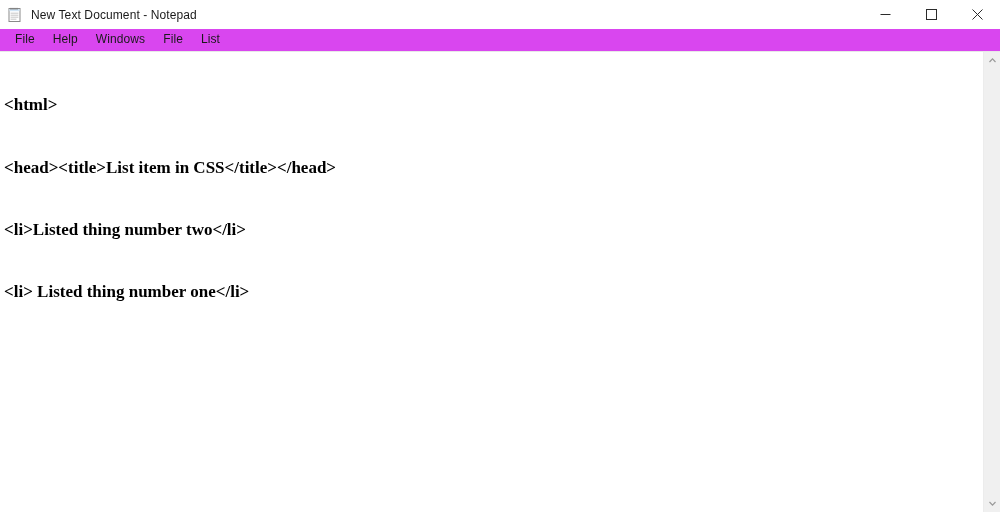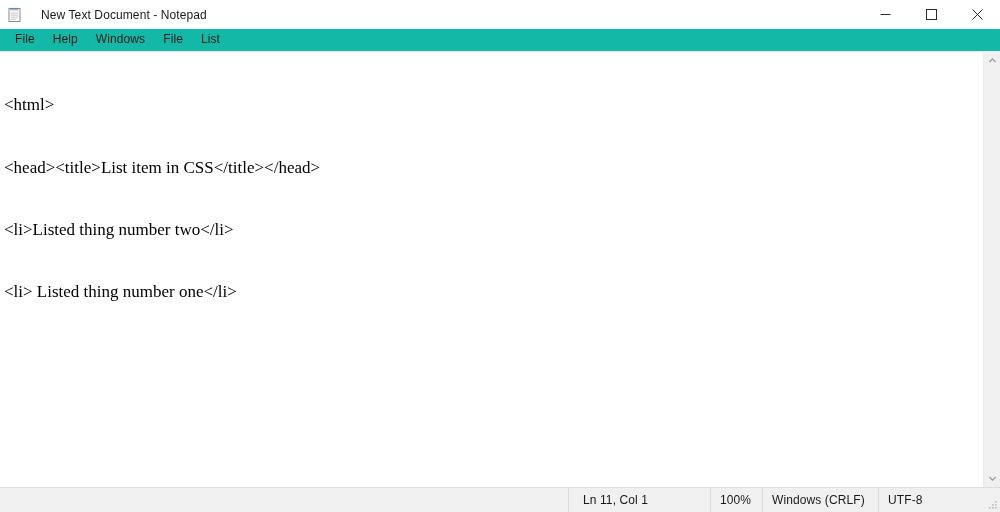--- a/index.html
+++ b/index.html
@@ -32,21 +32,21 @@
     min-height: 29px;
     background: #ffffff;
     display: flex;
     align-items: center;
     user-select: none;
   }
   .title-left {
     display: flex;
     align-items: center;
     padding-left: 7px;
-    gap: 18px;
+    gap: 8px;
     flex: 1;
     min-width: 0;
   }
   .app-icon {
     width: 16px;
     height: 16px;
     position: relative;
     flex-shrink: 0;
   }
   .app-icon svg { display: block; }
@@ -71,21 +71,21 @@
     background: transparent;
     border: none;
     padding: 0;
   }
   .win-btn svg { display: block; }
 
   
   .menubar {
     height: 22px;
     min-height: 22px;
-    background: #14b8a6;
+    background: #d946ef;
     display: flex;
     align-items: center;
     padding-left: 6px;
     user-select: none;
     border-bottom: 1px solid #e8e8e8;
   }
   .menu-item {
     font-size: 12px;
     color: #1a1a1a;
     padding: 2px 9px 3px 9px;
@@ -102,20 +102,21 @@
     min-height: 0;
     background: #ffffff;
   }
   .editor {
     position: relative;
     flex: 1;
     background: #ffffff;
     overflow: hidden;
     padding: 0;
     min-width: 0;
+    font-weight: bold;
   }
   .text-lines {
     position: absolute;
     top: 2px;
     left: 4px;
     right: 0;
     font-family: "Liberation Serif", "DejaVu Serif", serif;
     font-size: 17px;
     line-height: 20.7px;
     color: #000000;
@@ -270,33 +271,14 @@
       <div class="scroll-track"></div>
       <div class="scroll-arrow">
         <svg width="9" height="9" viewBox="0 0 9 9">
           <polyline points="1.5,3 4.5,6.2 7.5,3" fill="none" stroke="#9a9a9a" stroke-width="1.2"></polyline>
         </svg>
       </div>
     </div>
 
   </div>
 
-  <div class="statusbar">
-    <div class="status-spacer"></div>
-    <div class="status-cell cell-ln">Ln 11, Col 1</div>
-    <div class="status-cell cell-zoom">100%</div>
-    <div class="status-cell cell-eol">Windows (CRLF)</div>
-    <div class="status-cell cell-enc">UTF-8</div>
-    <span class="resize-grip">
-      <svg width="12" height="12" viewBox="0 0 12 12">
-        <g fill="#bdbdbd">
-          <rect x="9" y="3" width="1.6" height="1.6"></rect>
-          <rect x="6" y="6" width="1.6" height="1.6"></rect>
-          <rect x="9" y="6" width="1.6" height="1.6"></rect>
-          <rect x="3" y="9" width="1.6" height="1.6"></rect>
-          <rect x="6" y="9" width="1.6" height="1.6"></rect>
-          <rect x="9" y="9" width="1.6" height="1.6"></rect>
-        </g>
-      </svg>
-    </span>
-  </div>
 
 </div>
 
 </body></html>

